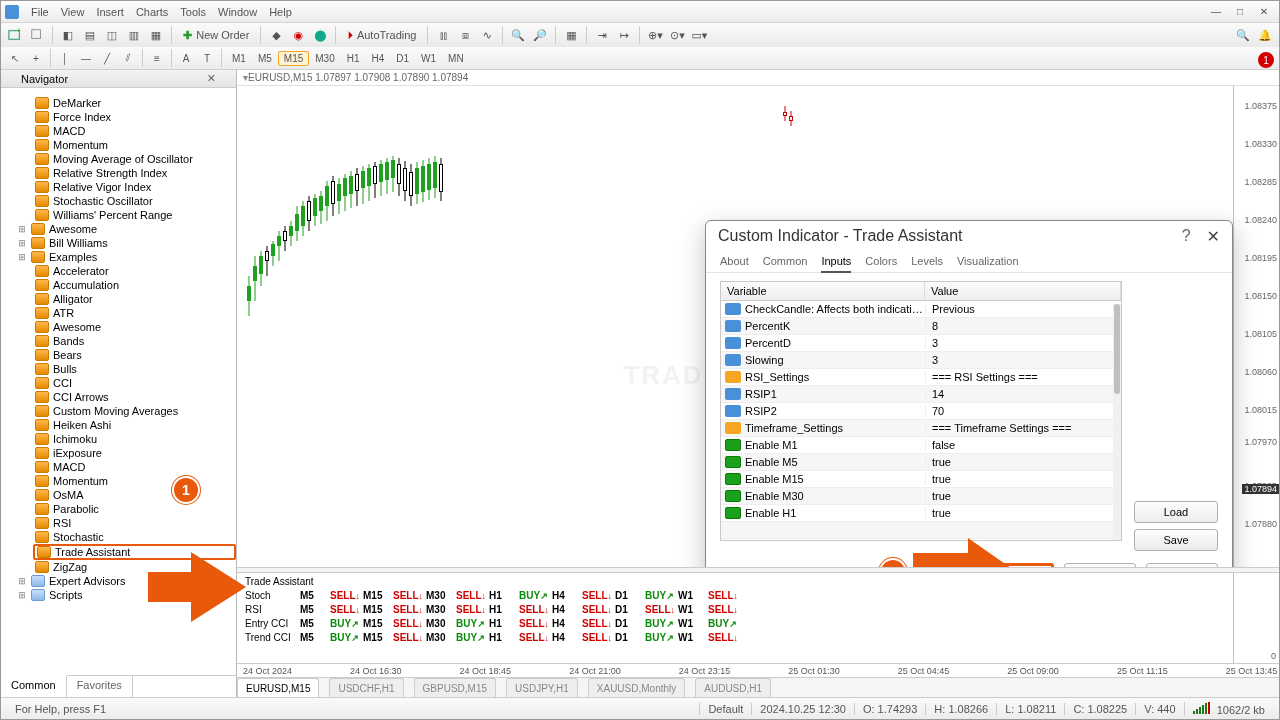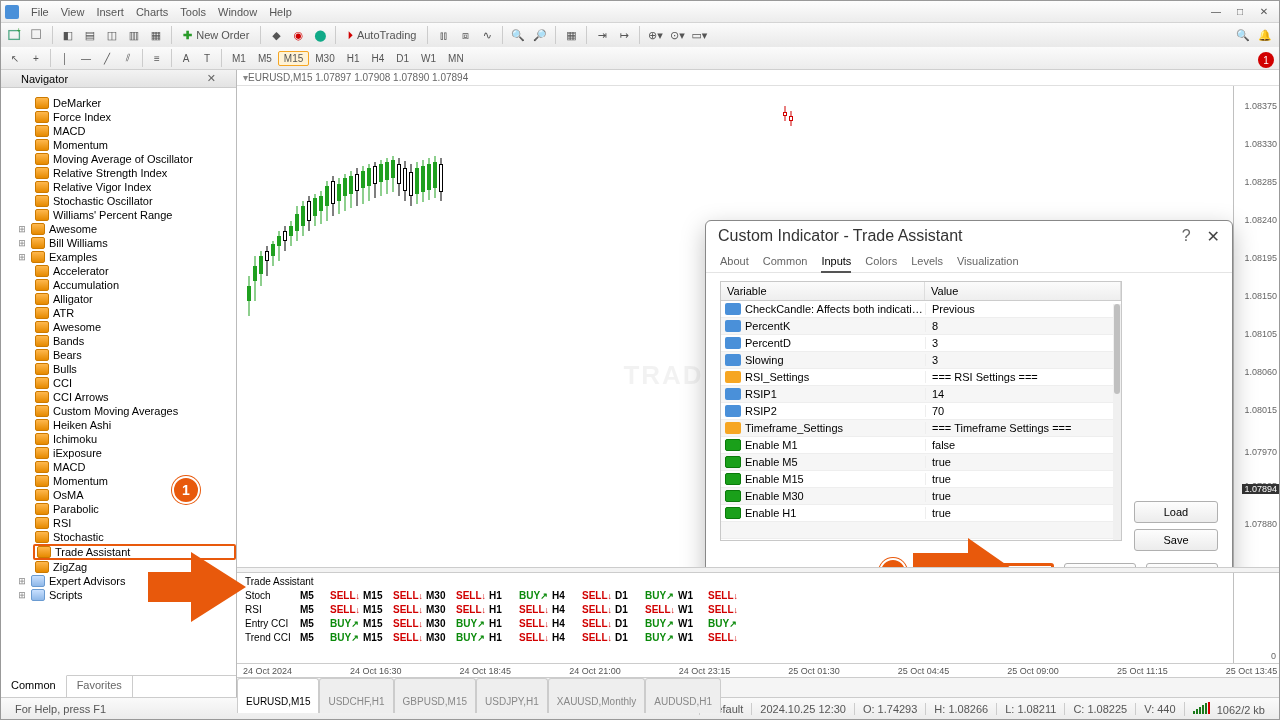--- a/index.html
+++ b/index.html
@@ -60,21 +60,21 @@
 .sigcell { width:33px; }
 .sig { font-weight:bold; }
 .sig.buy { color:#0a8a0a; }
 .sig.sell { color:#d10000; }
 .arrow-up::after { content:"↗"; font-size:9px; }
 .arrow-dn::after { content:"↓"; font-size:9px; }
 .tfcol { width:30px; color:#000; font-weight:bold; }
 .indic .yaxis-r { position:absolute; right:0; top:0; bottom:0; width:46px; border-left:1px solid #c0c0c0; font-size:9px; color:#666; }
 .timeaxis { height:14px; border-top:1px solid #ccc; font-size:9px; color:#555; display:flex; align-items:center; padding:0 6px; gap:58px; background:#fff; white-space:nowrap; overflow:hidden; }
 .charttabs { height:20px; display:flex; border-top:1px solid #ccc; font-size:10px; background:#f5f5f5; }
-.ctab { padding:17px 8px; border:1px solid #ccc; border-bottom:none; border-top-left-radius:3px; border-top-right-radius:3px; margin-right:0; color:#888; background:#eee;text-align:center; }
+.ctab { padding:4px 8px; border:1px solid #ccc; border-bottom:none; border-top-left-radius:3px; border-top-right-radius:3px; margin-right:10px; color:#888; background:#eee;text-align:center; }
 .ctab.active { background:#fff; color:#000; }
 .statusbar { height:22px; border-top:1px solid #ccc; display:flex; align-items:center; font-size:11px; padding:0 6px; background:linear-gradient(#fafafa,#ececec); color:#555; }
 .statusbar .sseg { padding:0 8px; border-left:1px solid #ccc; }
 .statusbar .sseg:first-child { border-left:none; flex:1; }
 .conn-bars { display:inline-flex; gap:1px; align-items:flex-end; height:12px; margin-right:4px; }
 .conn-bars span { width:2px; background:#1a7a1a; }
 
 
 .dialog { position:absolute; left:468px; top:134px; width:528px; background:#fff; border:1px solid #888; box-shadow:0 8px 24px rgba(0,0,0,.25); border-radius:6px; font-size:11px; }
 .dlg-title { height:30px; display:flex; align-items:center; padding:0 12px; font-size:16px; color:#333; }
@@ -586,21 +586,21 @@
         <div class="yaxis" id="yaxis">
             <div style="top: 20px;">1.08375</div>
             <div style="top: 58px;">1.08330</div>
             <div style="top: 96px;">1.08285</div>
             <div style="top: 134px;">1.08240</div>
             <div style="top: 172px;">1.08195</div>
             <div style="top: 210px;">1.08150</div>
             <div style="top: 248px;">1.08105</div>
             <div style="top: 286px;">1.08060</div>
             <div style="top: 324px;">1.08015</div>
-            <div style="top: 366px;">1.07970</div>
+            <div style="top: 356px;">1.07970</div>
             <div style="top: 400px;">1.07925</div>
             <div style="top: 438px;">1.07880</div>
           </div>
         <div class="pricetag" style="top:398px">1.07894</div>
 
         <div class="dialog">
           <div class="dlg-title">
             <span>Custom Indicator - Trade Assistant</span>
             <div class="spacer"></div>
             <span style="margin-right:16px;color:#666">?</span>

